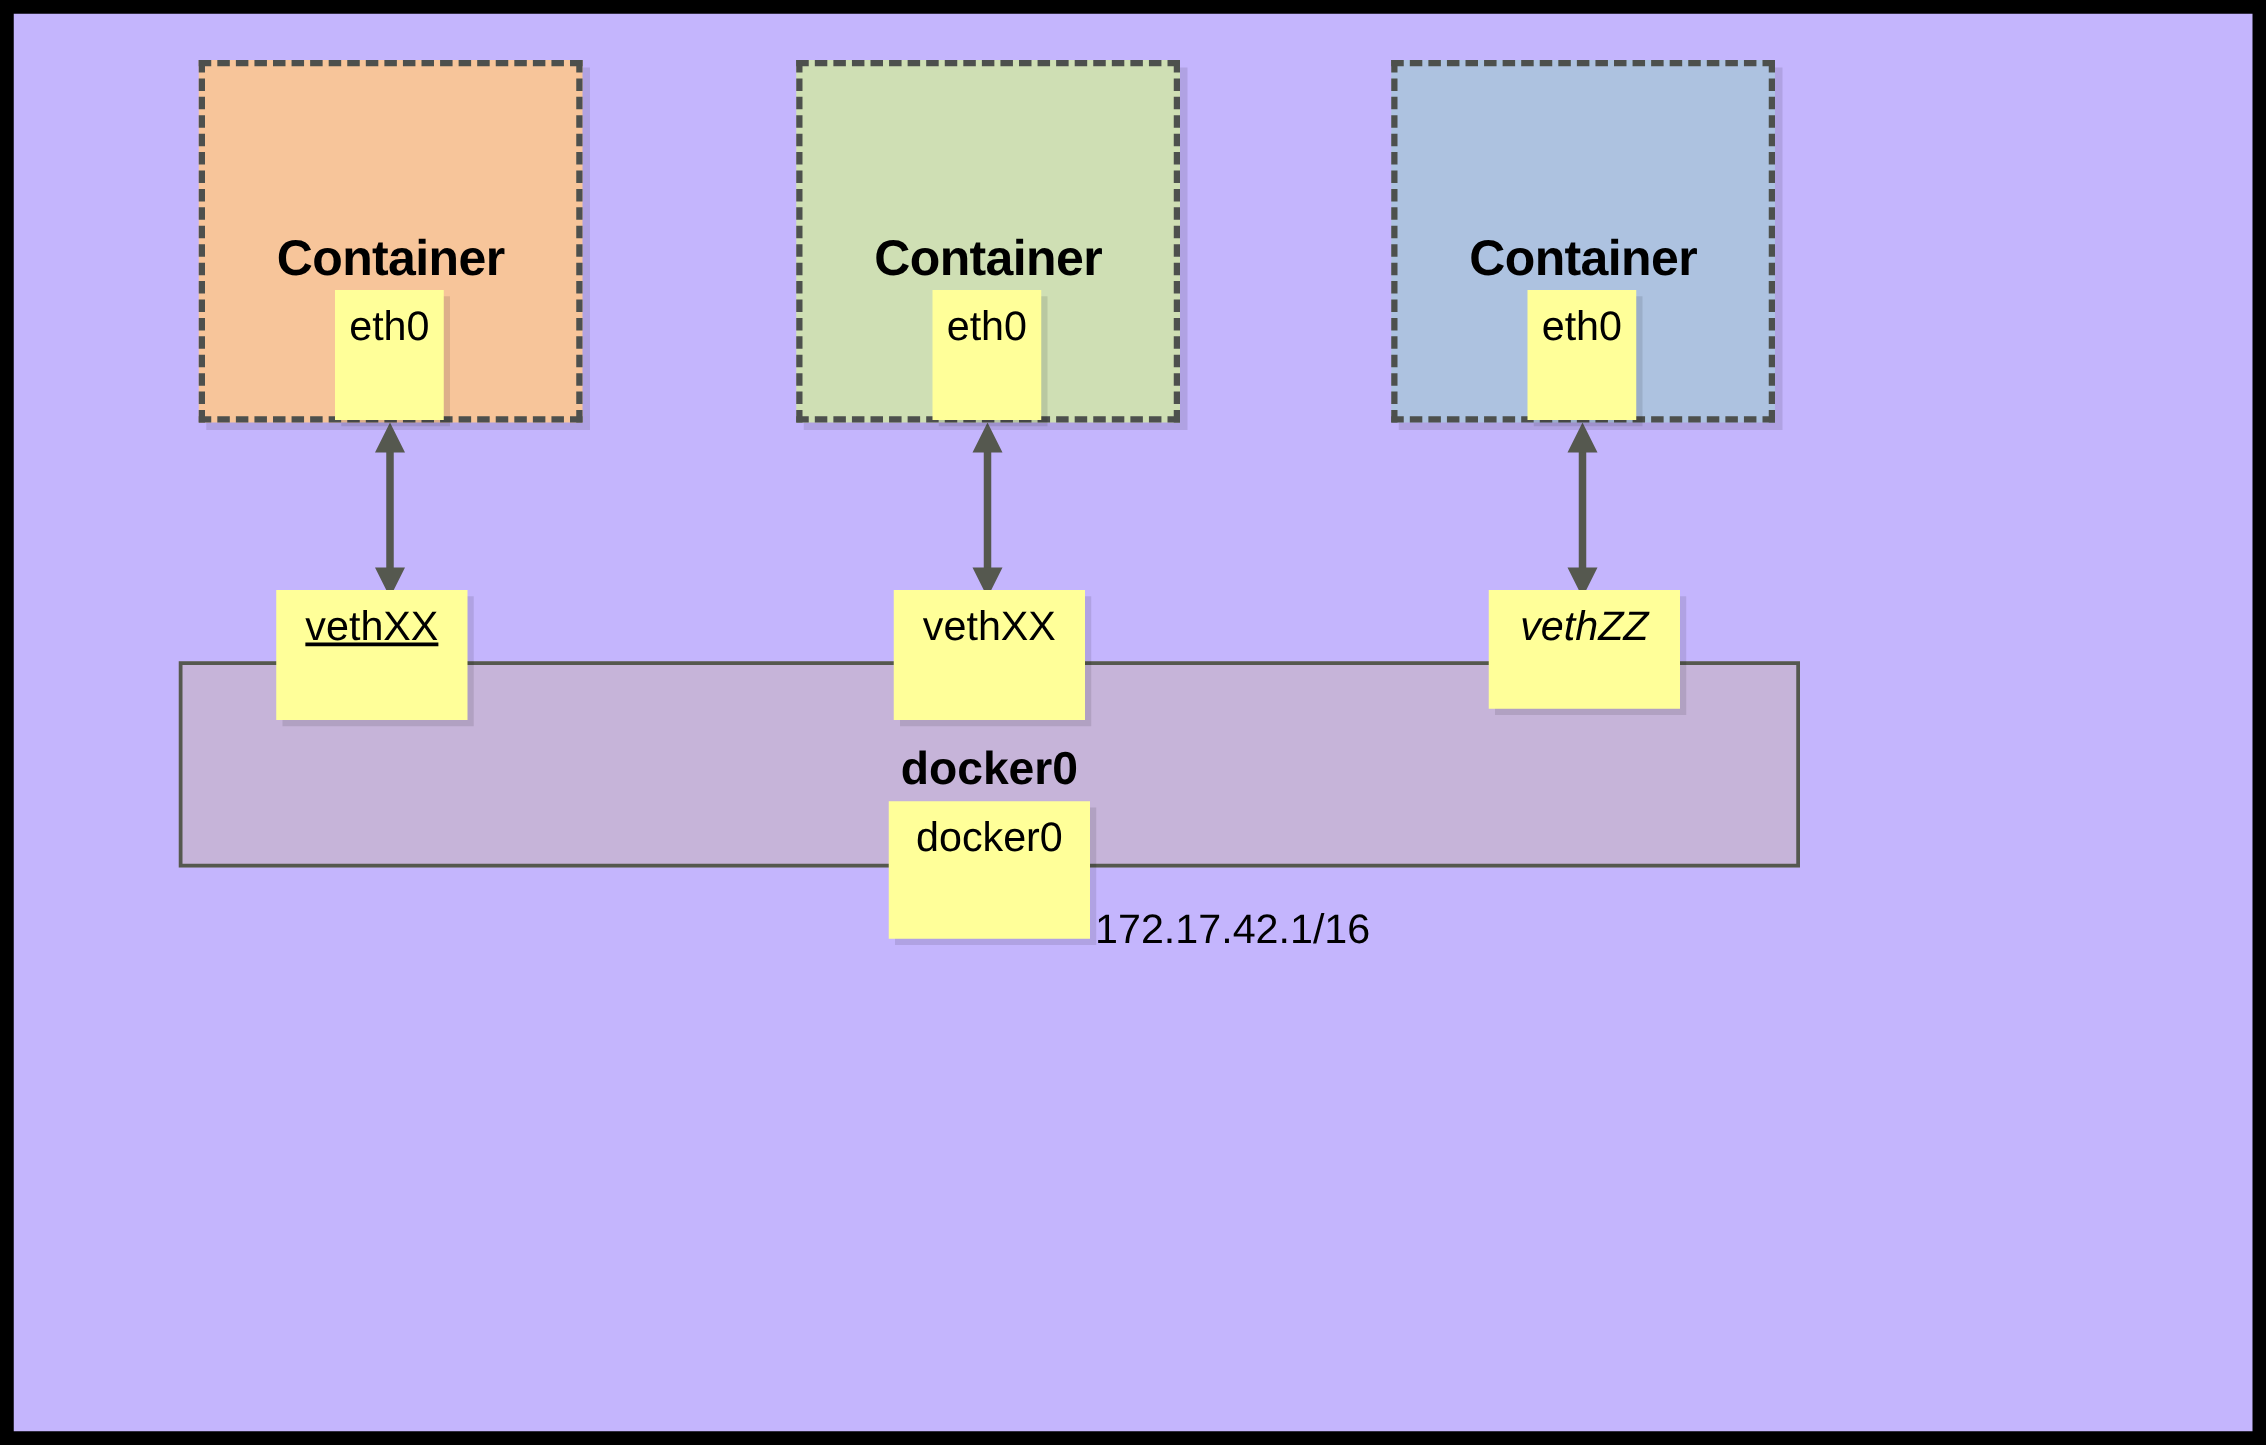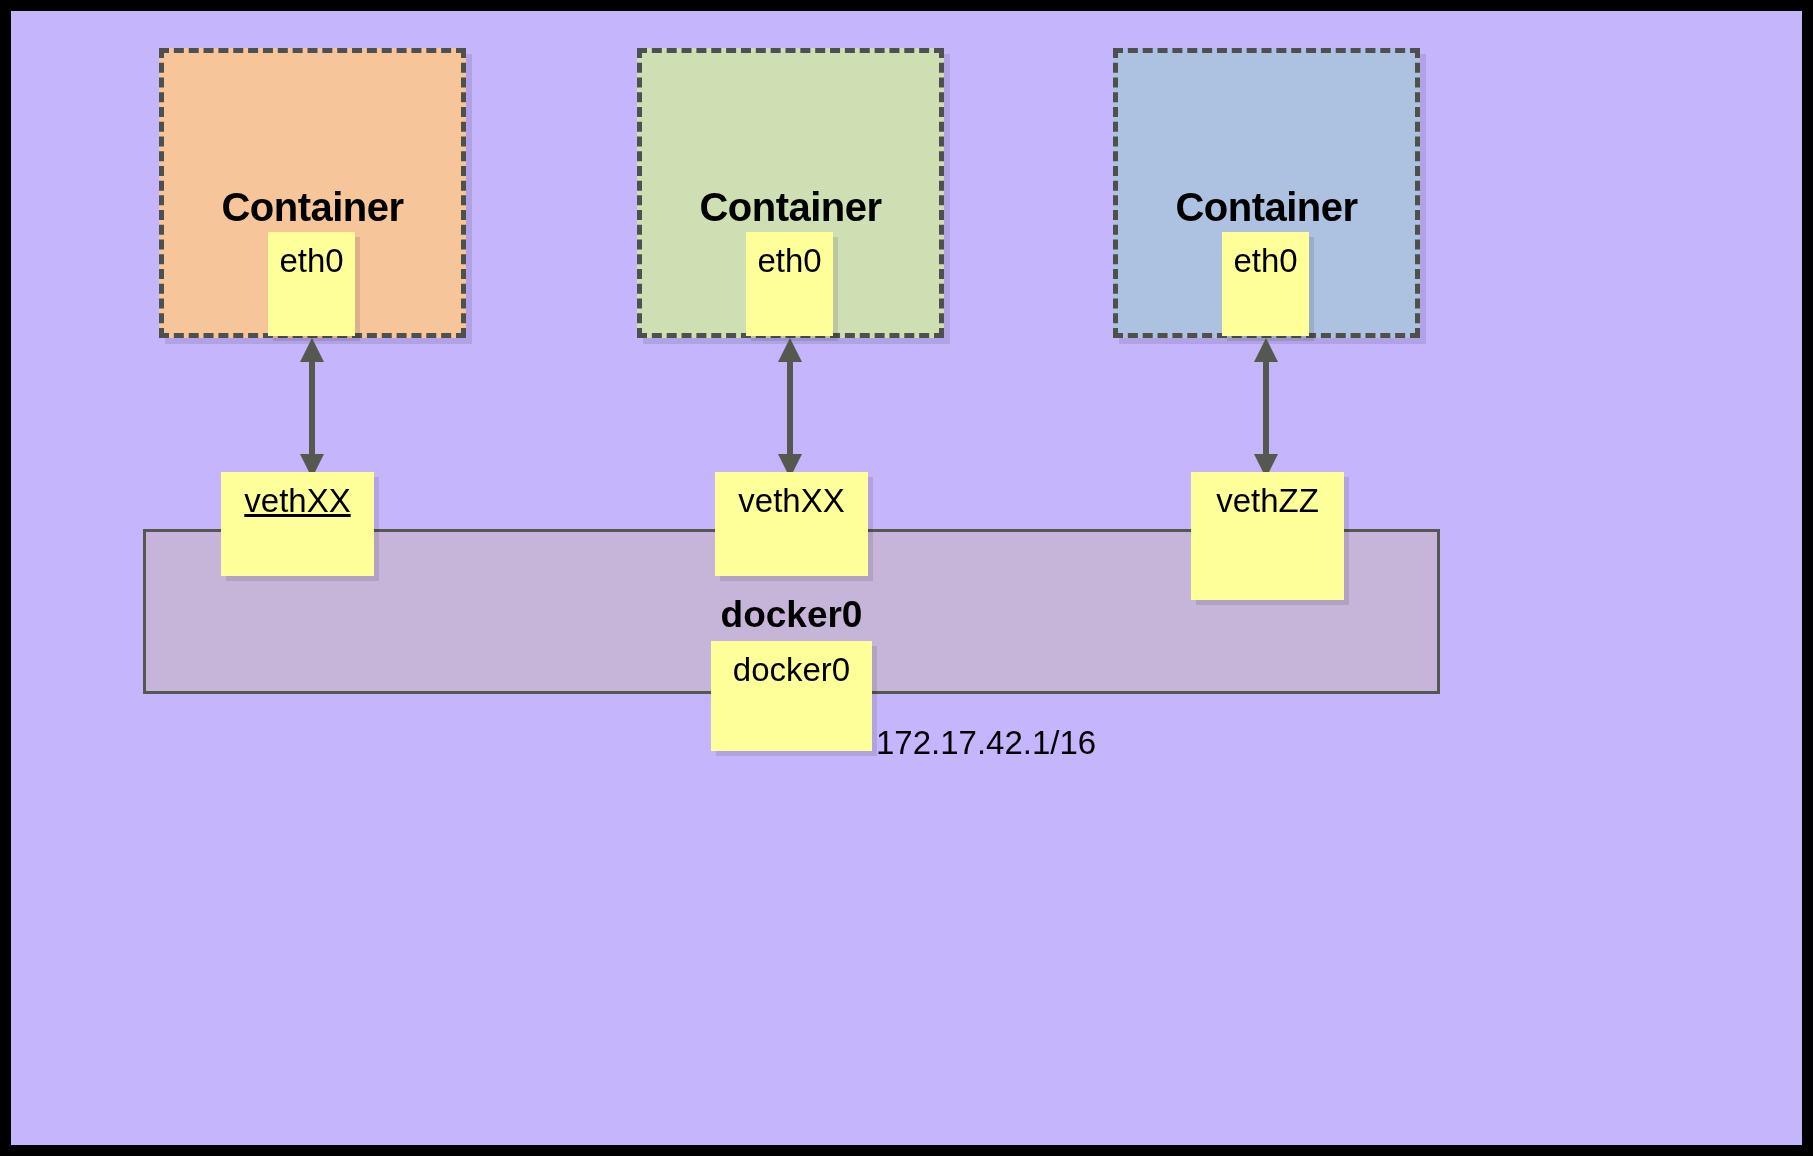--- a/index.html
+++ b/index.html
@@ -156,21 +156,21 @@
     <div id="bridge-bar" style="left:132px; top:518px; width:1297px; height:165px;"></div>
 
     <div id="bridge-label" style="left:132px; top:583px; width:1297px;">docker0</div>
 
     <div class="note-box" style="left:210px; top:461px; width:153px; height:104px;text-decoration:underline;">
       <span>vethXX</span>
     </div>
     <div class="note-box" style="left:704px; top:461px; width:153px; height:104px;">
       <span>vethXX</span>
     </div>
-    <div class="note-box" style="left:1180px; top:461px; width:153px; height:128px;">
+    <div class="note-box" style="left:1180px; top:461px; width:153px; height:95px;font-style:italic;">
       <span>vethZZ</span>
     </div>
 
     <div class="note-box" style="left:700px; top:630px; width:161px; height:110px;">
       <span>docker0</span>
     </div>
 
     <div id="bridge-ip" style="left:865px; top:713px;">172.17.42.1/16</div>
 
 

